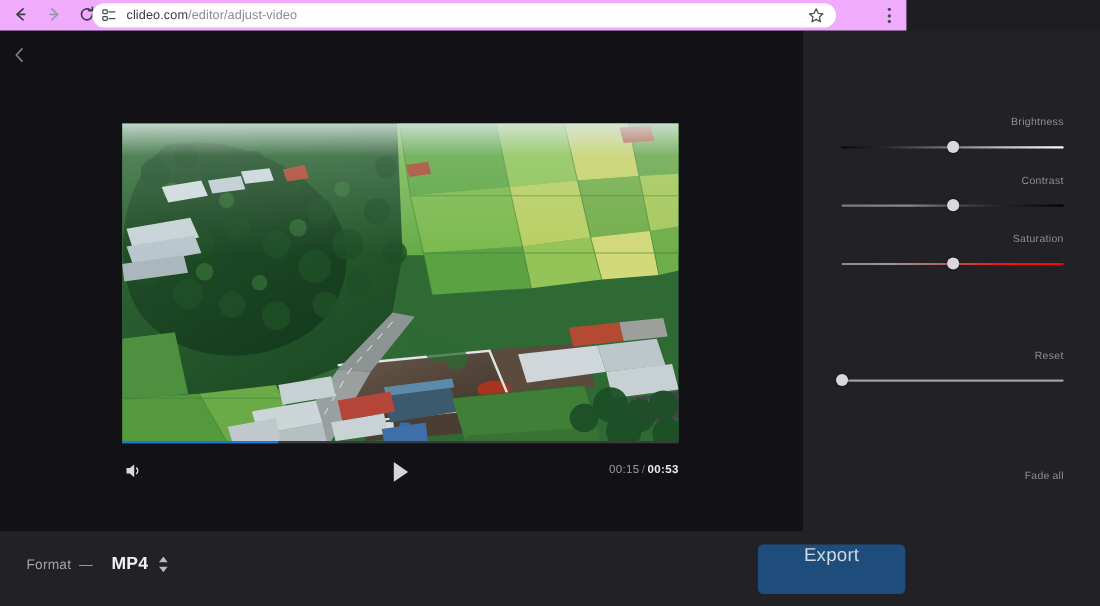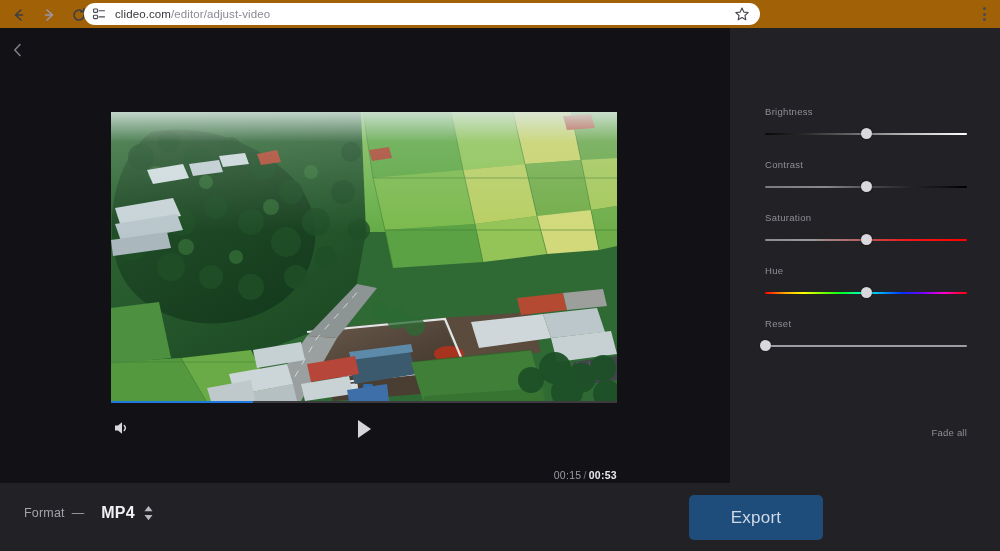--- a/index.html
+++ b/index.html
@@ -5,22 +5,22 @@
   html,body{margin:0;padding:0;}
   body{
     width:1000px;height:551px;overflow:hidden;
     font-family:"Liberation Sans", sans-serif;
     background:#1e1e22;
   }
   .screen{position:relative;width:1000px;height:551px;overflow:hidden;}
 
   
   .chrome{
-    position:absolute;left:0;top:0;width:1000px;height:28px;
-    background:#a16207;display:flex;align-items:flex-end;
+    position:absolute;left:0;top:0;width:824px;height:28px;
+    background:#f0abfc;display:flex;align-items:flex-start;
   }
   .nav-btn{
     width:26px;height:26px;margin-left:4px;display:flex;align-items:center;justify-content:center;
     border-radius:50%;flex:0 0 auto;
   }
   .nav-btn svg{display:block;}
   .nav-btn.first{margin-left:6px;}
   .omnibox{
     position:absolute;left:84px;top:3px;width:676px;height:22px;
     background:#ffffff;border-radius:11px;display:flex;align-items:center;
@@ -74,31 +74,30 @@
     position:absolute;left:111px;top:382px;width:506px;height:38px;
   }
   .vol-btn{position:absolute;left:0px;top:8px;width:22px;height:22px;}
   .play-btn{
     position:absolute;left:50%;top:5px;transform:translateX(-50%);
     width:26px;height:28px;display:flex;align-items:center;justify-content:center;
   }
   .time{
     position:absolute;right:0;top:11px;font-size:10.5px;color:#9a9aa2;letter-spacing:.3px;
     white-space:nowrap;
-    margin-top:48px;
   }
   .time .total{color:#e8e8ee;font-weight:bold;}
   .time .sep{color:#76767e;margin:0 2px;}
 
   
   .sidebar{
     position:absolute;left:730px;top:0;width:270px;height:455px;
     background:#222226;
   }
-  .slider-group{position:absolute;left:35px;width:202px;}
+  .slider-group{position:absolute;left:35px;width:202px;text-align:right;}
   .slider-label{
     font-size:9.5px;color:#8e8e97;letter-spacing:.3px;margin-bottom:11px;
   }
   .slider-row{position:relative;height:12px;}
   .slider-track{
     position:absolute;left:0;top:5px;width:202px;height:2px;border-radius:1px;
   }
   .t-bright{background:linear-gradient(90deg,#090909 0%,#1d1d1d 12%,#2a2a2a 20%,#6d6d6d 45%,#b8b8b8 70%,#ffffff 100%);}
   .t-contrast{background:linear-gradient(90deg,#7a7a7a 0%,#8a8a8a 30%,#4a4a4a 52%,#242424 72%,#121212 88%,#000000 100%);}
   .t-saturation{background:linear-gradient(90deg,#8c8c8c 0%,#9a9a9a 22%,#b55b5b 48%,#f01818 70%,#ff0000 100%);}
@@ -120,21 +119,21 @@
     position:absolute;left:24px;top:21px;display:flex;align-items:center;
   }
   .format-label{font-size:12.5px;color:#a3a3ab;letter-spacing:.2px;}
   .format-dash{font-size:12.5px;color:#a3a3ab;margin-left:7px;}
   .format-value{font-size:16px;color:#f0f0f5;font-weight:bold;margin-left:17px;letter-spacing:.2px;}
   .format-caret{
     margin-left:9px;display:flex;flex-direction:column;align-items:center;justify-content:center;gap:3px;
   }
   .export-btn{
     position:absolute;right:24px;top:12px;width:134px;height:45px;border-radius:5px;
-    background:#1e4d7c;display:flex;align-items:center;justify-content:center;
+    background:#1e4d7c;display:flex;align-items:flex-start;justify-content:center;
   }
   .export-label{font-size:17px;color:#cfd9e6;letter-spacing:.2px;}
 </style>
 </head>
 <body>
 
 <div class="screen">
 
   <div class="chrome">
     <div class="nav-btn first">
@@ -434,27 +433,20 @@
       </div>
 
       <div class="slider-group" style="top:131px">
         <div class="slider-label">Contrast</div>
         <div class="slider-row">
           <div class="slider-track t-contrast"></div>
           <div class="slider-thumb" id="thumb1" style="left: 50%;"></div>
         </div>
       </div>
 
-      <div class="slider-group" style="top:237px">
-        <div class="slider-label">Hue</div>
-        <div class="slider-row">
-          <div class="slider-track t-hue"></div>
-          <div class="slider-thumb" id="thumb3" style="left: 50%;"></div>
-        </div>
-      </div>
 
       <div class="slider-group" style="top:290px">
         <div class="slider-label">Reset</div>
         <div class="slider-row">
           <div class="slider-track t-plain"></div>
           <div class="slider-thumb" id="thumb4" style="left: 0%;"></div>
         </div>
       </div>
 
 

